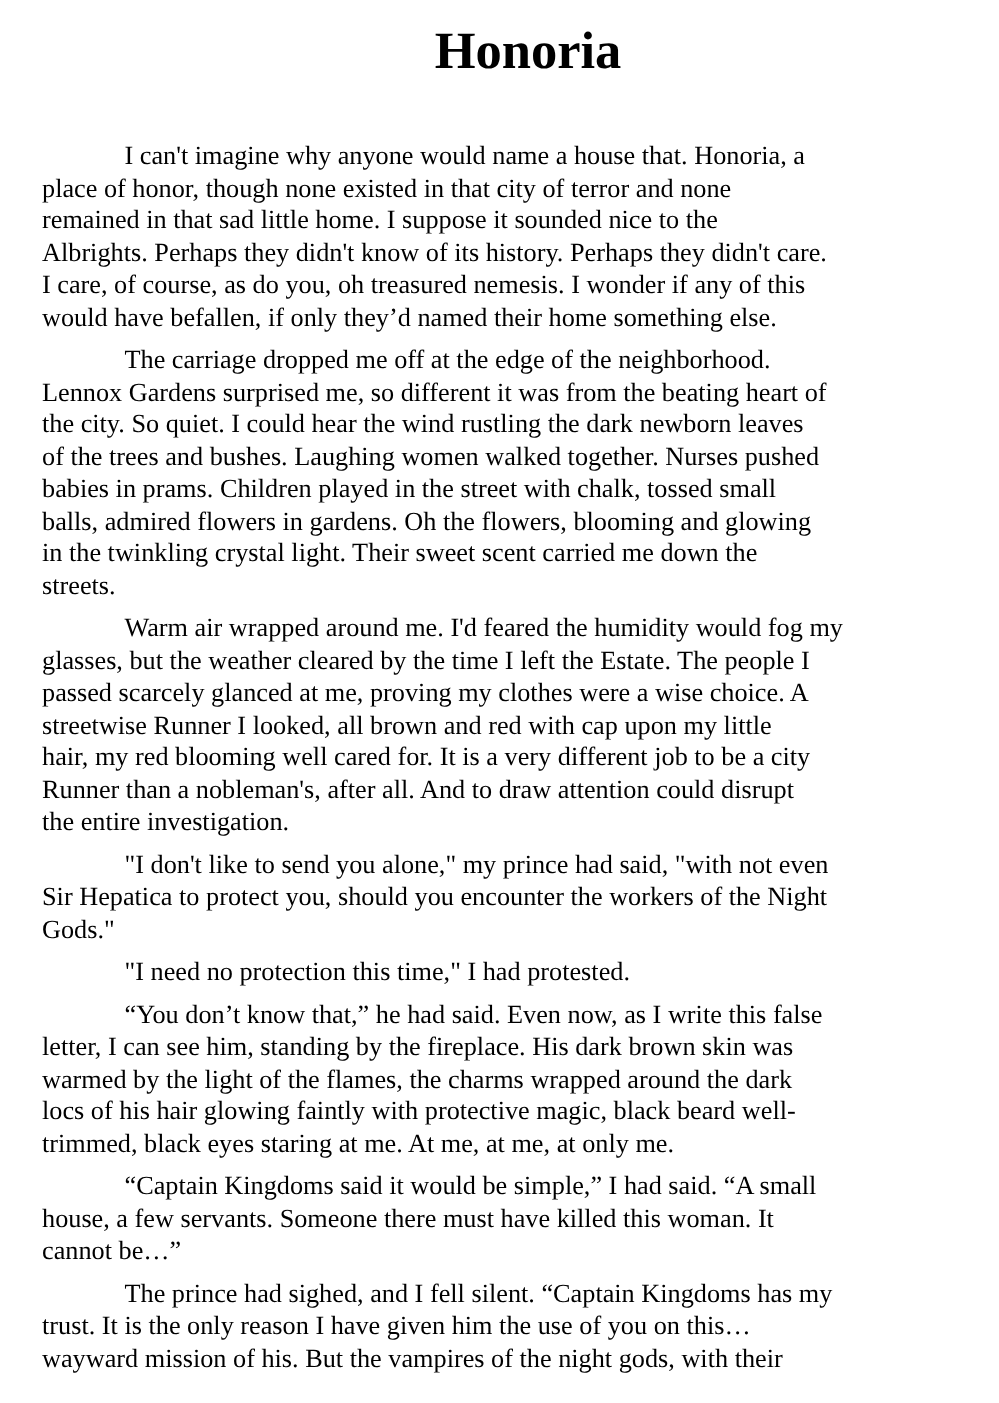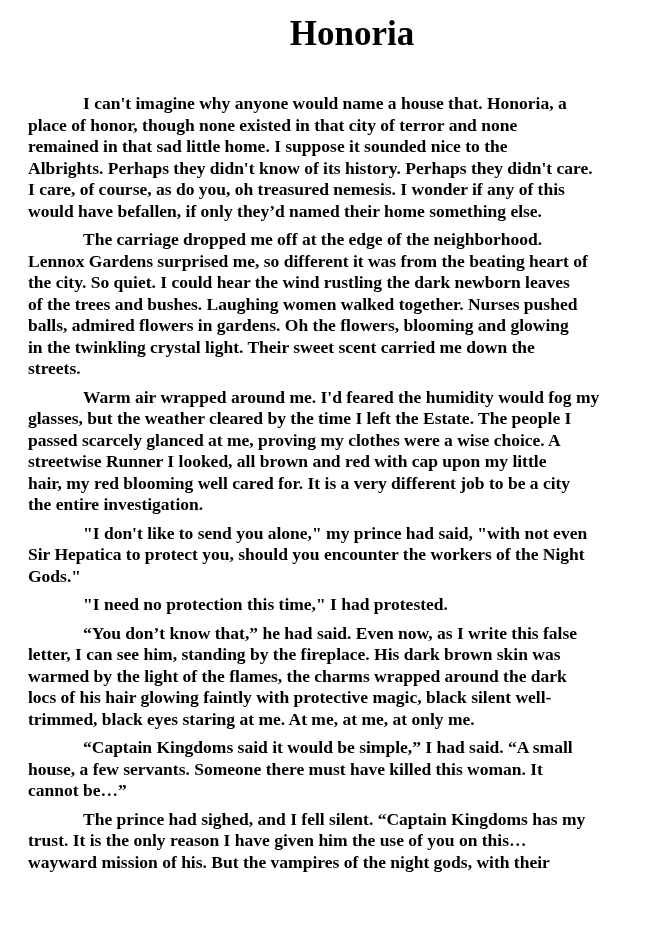--- a/index.html
+++ b/index.html
@@ -30,21 +30,20 @@
     width: 612px;
   }
   .para {
     margin: 0 0 7px 0;
     font-size: 17.5px;
   }
   .line {
     display: block;
     line-height: 21.5px;
     white-space: nowrap;
-    font-weight: bold;
   }
   .para .line:first-child {
     padding-left: 55px;
   }
 </style>
 </head>
 <body>
 
 <div class="page">
   <h1 class="page-title">Honoria</h1>
@@ -55,45 +54,47 @@
         <span class="line">remained in that sad little home. I suppose it sounded nice to the</span>
         <span class="line">Albrights. Perhaps they didn't know of its history. Perhaps they didn't care.</span>
         <span class="line">I care, of course, as do you, oh treasured nemesis. I wonder if any of this</span>
         <span class="line">would have befallen, if only they’d named their home something else.</span>
       </p>
       <p class="para">
         <span class="line">The carriage dropped me off at the edge of the neighborhood.</span>
         <span class="line">Lennox Gardens surprised me, so different it was from the beating heart of</span>
         <span class="line">the city. So quiet. I could hear the wind rustling the dark newborn leaves</span>
         <span class="line">of the trees and bushes. Laughing women walked together. Nurses pushed</span>
+        <span class="line">babies in prams. Children played in the street with chalk, tossed small</span>
         <span class="line">balls, admired flowers in gardens. Oh the flowers, blooming and glowing</span>
         <span class="line">in the twinkling crystal light. Their sweet scent carried me down the</span>
         <span class="line">streets.</span>
       </p>
       <p class="para">
         <span class="line">Warm air wrapped around me. I'd feared the humidity would fog my</span>
         <span class="line">glasses, but the weather cleared by the time I left the Estate. The people I</span>
         <span class="line">passed scarcely glanced at me, proving my clothes were a wise choice. A</span>
         <span class="line">streetwise Runner I looked, all brown and red with cap upon my little</span>
         <span class="line">hair, my red blooming well cared for.  It is a very different job to be a city</span>
+        <span class="line">Runner than a nobleman's, after all. And to draw attention could disrupt</span>
         <span class="line">the entire investigation.</span>
       </p>
       <p class="para">
         <span class="line">"I don't like to send you alone," my prince had said, "with not even</span>
         <span class="line">Sir Hepatica to protect you, should you encounter the workers of the Night</span>
         <span class="line">Gods."</span>
       </p>
       <p class="para">
         <span class="line">"I need no protection this time," I had protested.</span>
       </p>
       <p class="para">
         <span class="line">“You don’t know that,” he had said. Even now, as I write this false</span>
         <span class="line">letter, I can see him, standing by the fireplace. His dark brown skin was</span>
         <span class="line">warmed by the light of the flames, the charms wrapped around the dark</span>
-        <span class="line">locs of his hair glowing faintly with protective magic, black silent well-</span>
+        <span class="line">locs of his hair glowing faintly with protective magic, black beard well-</span>
         <span class="line">trimmed, black eyes staring at me. At me, at me, at only me.</span>
       </p>
       <p class="para">
         <span class="line">“Captain Kingdoms said it would be simple,” I had said. “A small</span>
         <span class="line">house, a few servants. Someone there must have killed this woman. It</span>
         <span class="line">cannot be…”</span>
       </p>
       <p class="para">
         <span class="line">The prince had sighed, and I fell silent. “Captain Kingdoms has my</span>
         <span class="line">trust. It is the only reason I have given him the use of you on this…</span>

